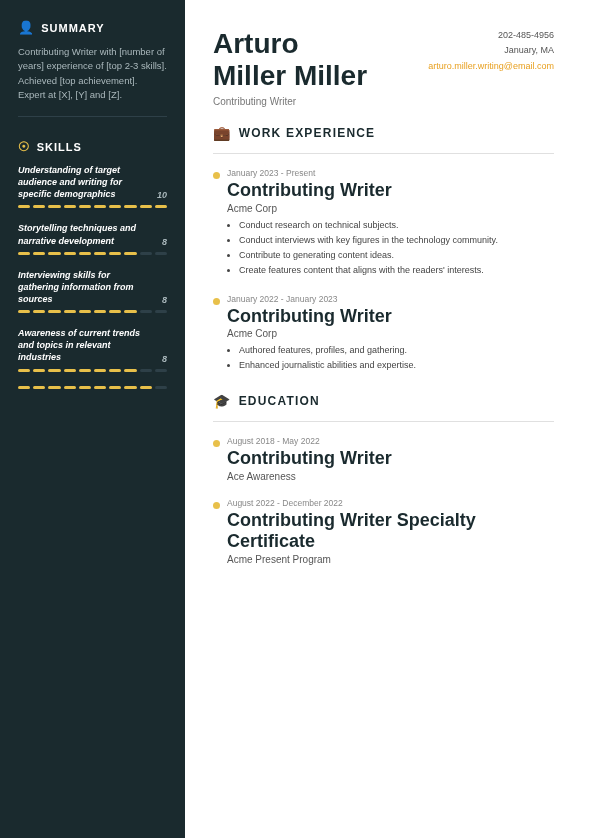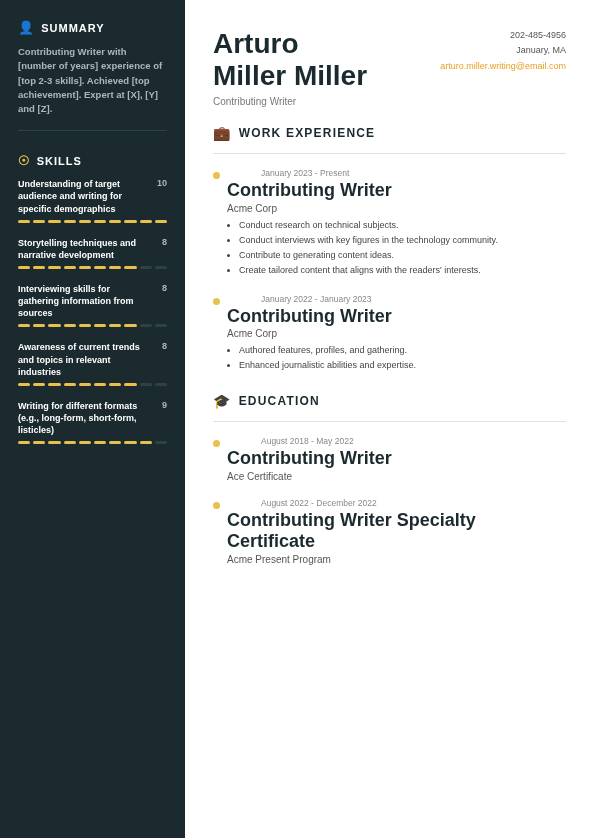--- a/index.html
+++ b/index.html
@@ -44,29 +44,29 @@
     }
     .sidebar-divider {
       border: none;
       border-top: 1px solid #2e4048;
       margin: 14px 0;
     }
     .summary-text {
       font-size: 9.5px;
       color: #aab8bc;
       line-height: 1.5;
-      font-weight: bold;
     }
     .skills-section { margin-top: 22px; }
     .skill-item { margin-bottom: 14px; }
     .skill-header {
       display: flex;
       justify-content: space-between;
-      align-items: flex-start;
+      align-items: flex-end;
       margin-bottom: 5px;
+      font-style: italic;
     }
     .skill-name {
       font-size: 9px;
       color: #fff;
       font-weight: 600;
       line-height: 1.35;
       max-width: 130px;
     }
     .skill-score {
       font-size: 9px;
@@ -84,21 +84,21 @@
       width: 14px;
       height: 3px;
       border-radius: 2px;
     }
     .skill-dot.filled { background: #e8c04a; }
     .skill-dot.empty { background: #2e4048; }
 
     
     .main {
       flex: 1;
-      padding: 28px 28px 28px 28px;
+      padding: 28px 40px 28px 28px;
       background: #fff;
     }
     .header-top {
       display: flex;
       justify-content: space-between;
       align-items: flex-start;
       margin-bottom: 4px;
     }
     .header-name {
       font-size: 28px;
@@ -149,21 +149,20 @@
       top: 4px;
       width: 7px;
       height: 7px;
       border-radius: 50%;
       background: #e8c04a;
     }
     .entry-date {
       font-size: 8.5px;
       color: #888;
       margin-bottom: 2px;
-      margin-left: 34px;
     }
     .entry-title {
       font-size: 18px;
       font-weight: 800;
       color: #1a2a2e;
       line-height: 1.2;
       margin-bottom: 1px;
     }
     .entry-org {
       font-size: 10px;
@@ -271,24 +270,20 @@
               <div class="skill-dot filled"></div>
               <div class="skill-dot filled"></div>
               <div class="skill-dot filled"></div>
               <div class="skill-dot filled"></div>
               <div class="skill-dot filled"></div>
               <div class="skill-dot empty"></div>
               <div class="skill-dot empty"></div>
             </div>
           </div>
           <div class="skill-item">
-            <div class="skill-header">
-              <span class="skill-name">Writing for different formats (e.g., long-form, short-form, listicles)</span>
-              <span class="skill-score">9</span>
-            </div>
             <div class="skill-bar">
               <div class="skill-dot filled"></div>
               <div class="skill-dot filled"></div>
               <div class="skill-dot filled"></div>
               <div class="skill-dot filled"></div>
               <div class="skill-dot filled"></div>
               <div class="skill-dot filled"></div>
               <div class="skill-dot filled"></div>
               <div class="skill-dot filled"></div>
               <div class="skill-dot filled"></div>
@@ -326,21 +321,21 @@
       <div id="work-entries">
           <div class="entry">
             <div class="entry-dot"></div>
             <div class="entry-date">January 2023 - Present</div>
             <div class="entry-title">Contributing Writer</div>
             <div class="entry-org">Acme Corp</div>
             <ul class="entry-bullets">
               <li>Conduct research on technical subjects.</li>
               <li>Conduct interviews with key figures in the technology community.</li>
               <li>Contribute to generating content ideas.</li>
-              <li>Create tailored content that aligns with the readers' interests.</li>
+              <li>Create features content that aligns with the readers' interests.</li>
             </ul>
           </div>
           <div class="entry">
             <div class="entry-dot"></div>
             <div class="entry-date">January 2022 - January 2023</div>
             <div class="entry-title">Contributing Writer</div>
             <div class="entry-org">Acme Corp</div>
             <ul class="entry-bullets">
               <li>Authored features, profiles, and gathering.</li>
               <li>Enhanced journalistic abilities and expertise.</li>
@@ -353,21 +348,21 @@
       <div class="section-title">
         <span class="section-icon">🎓</span>
         <span>EDUCATION</span>
       </div>
       <hr class="section-divider">
       <div id="edu-entries">
           <div class="entry">
             <div class="entry-dot"></div>
             <div class="entry-date">August 2018 - May 2022</div>
             <div class="entry-title">Contributing Writer</div>
-            <div class="entry-org">Ace Certificate</div>
+            <div class="entry-org">Ace Awareness</div>
           </div>
           <div class="entry">
             <div class="entry-dot"></div>
             <div class="entry-date">August 2022 - December 2022</div>
             <div class="entry-title">Contributing Writer Specialty Certificate</div>
             <div class="entry-org">Acme Present Program</div>
           </div>
         </div>
     </div>
 

